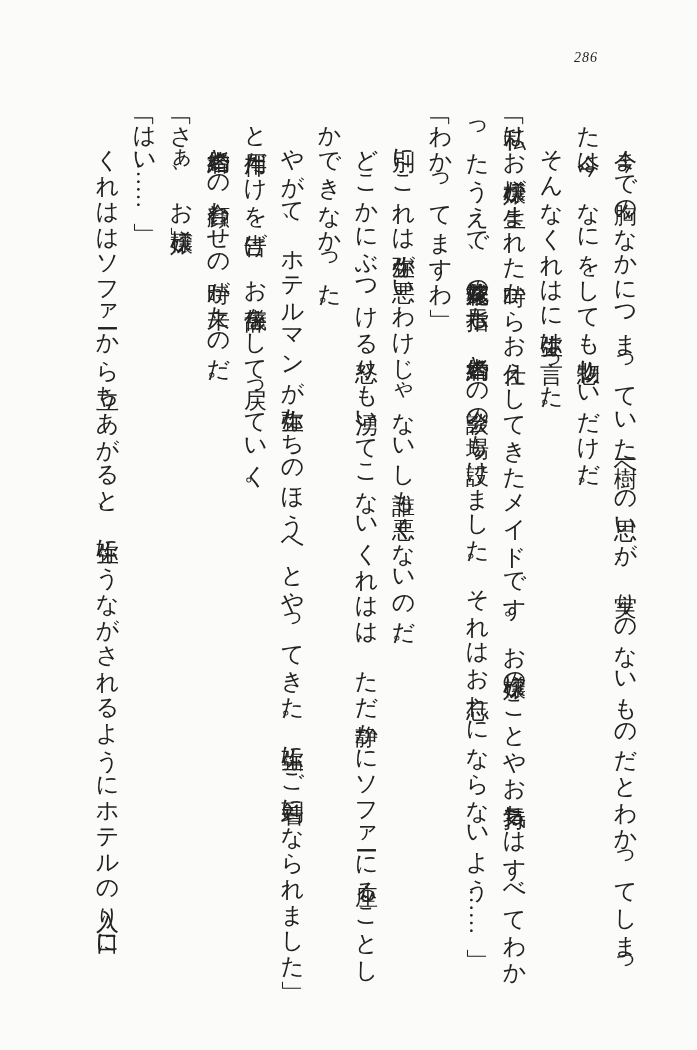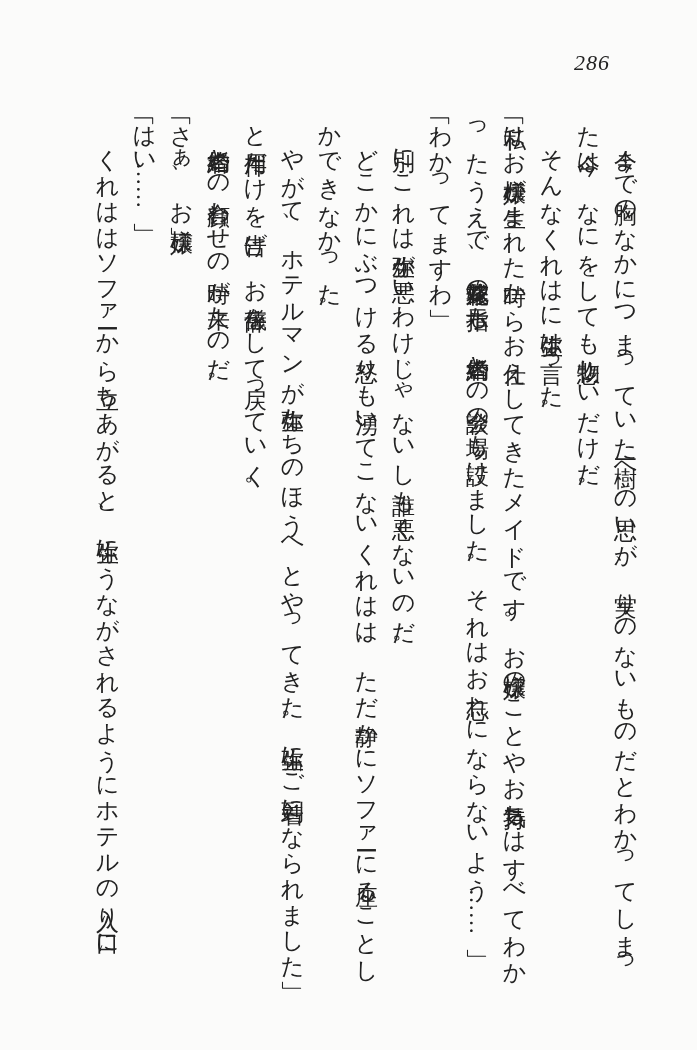--- a/index.html
+++ b/index.html
@@ -16,21 +16,21 @@
     background: var(--paper);
     position: relative;
     overflow: hidden;
     font-family: "Liberation Serif", "DejaVu Serif", serif;
     color: var(--ink);
   }
   .page-number {
     position: absolute;
     top: 50px;
     left: 574px;
-    font-size: 22px;
+    font-size: 14px;
     font-style: italic;
     letter-spacing: 1px;
     color: var(--ink);
   }
   .text-block {
     position: absolute;
     top: 110px;
     right: 53px;
     height: 878px;
     writing-mode: vertical-rl;

